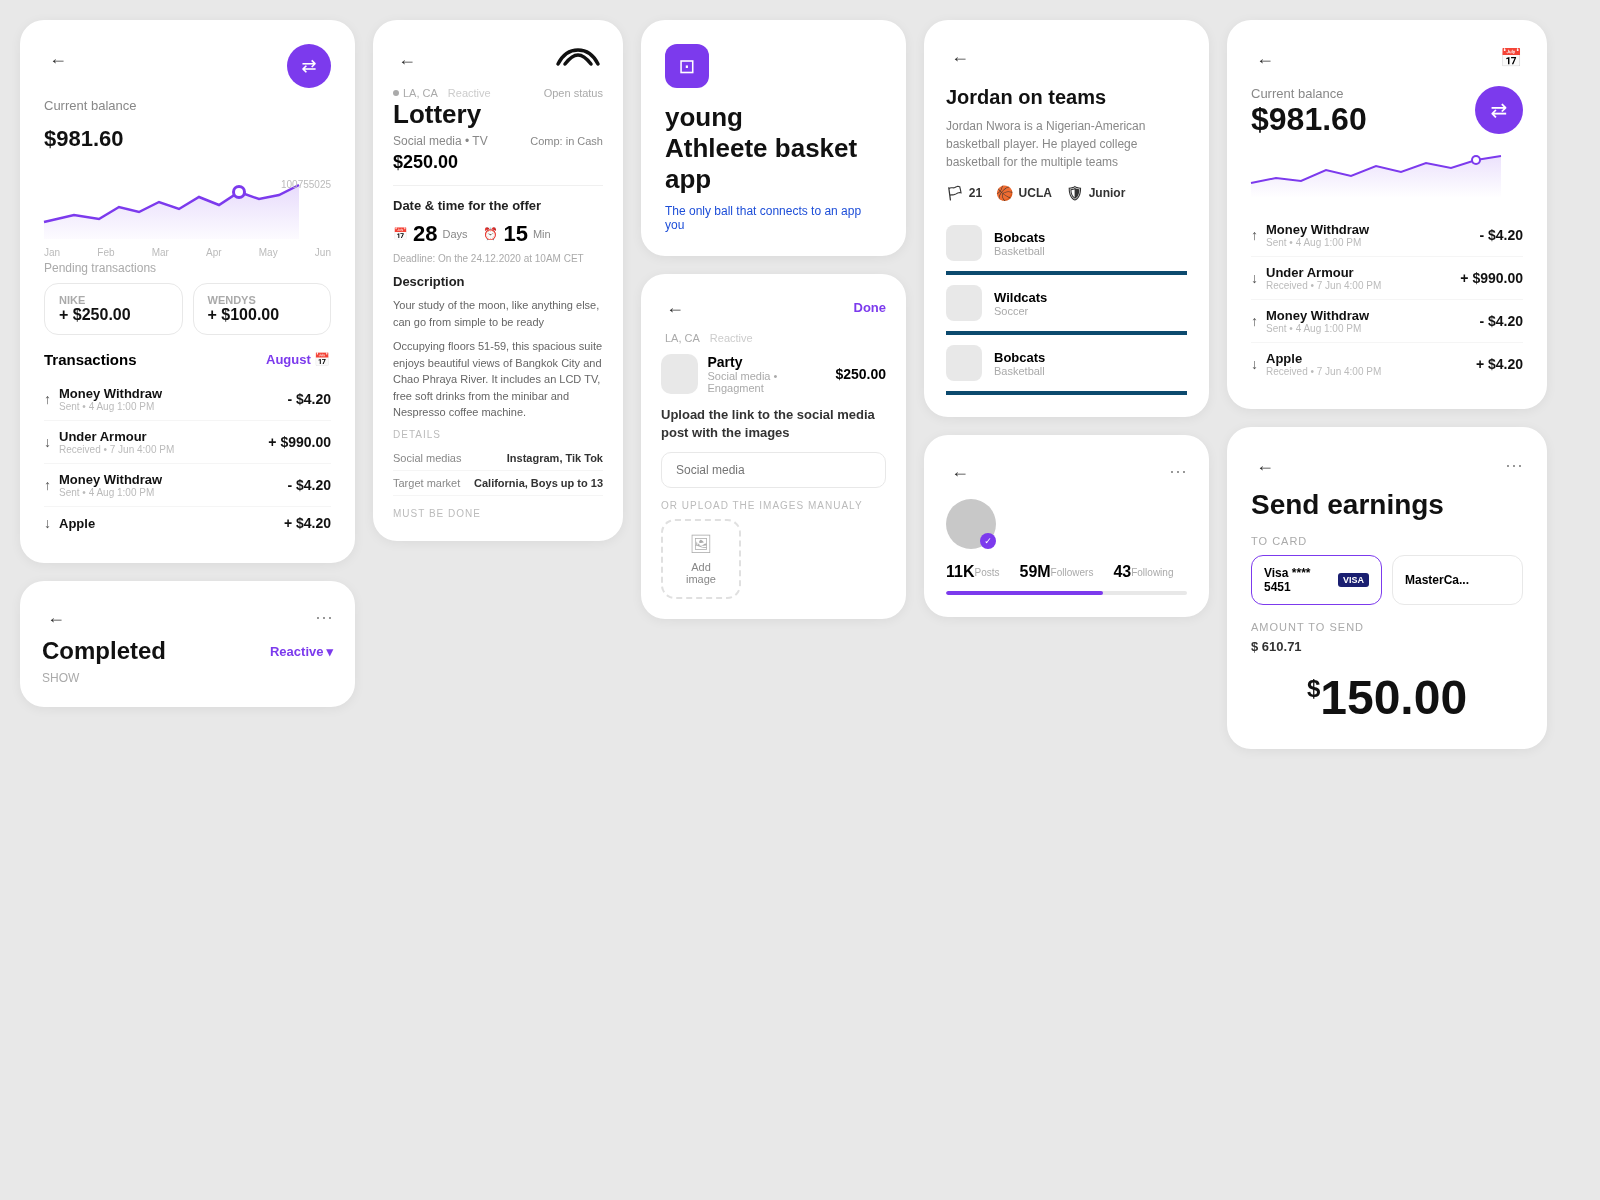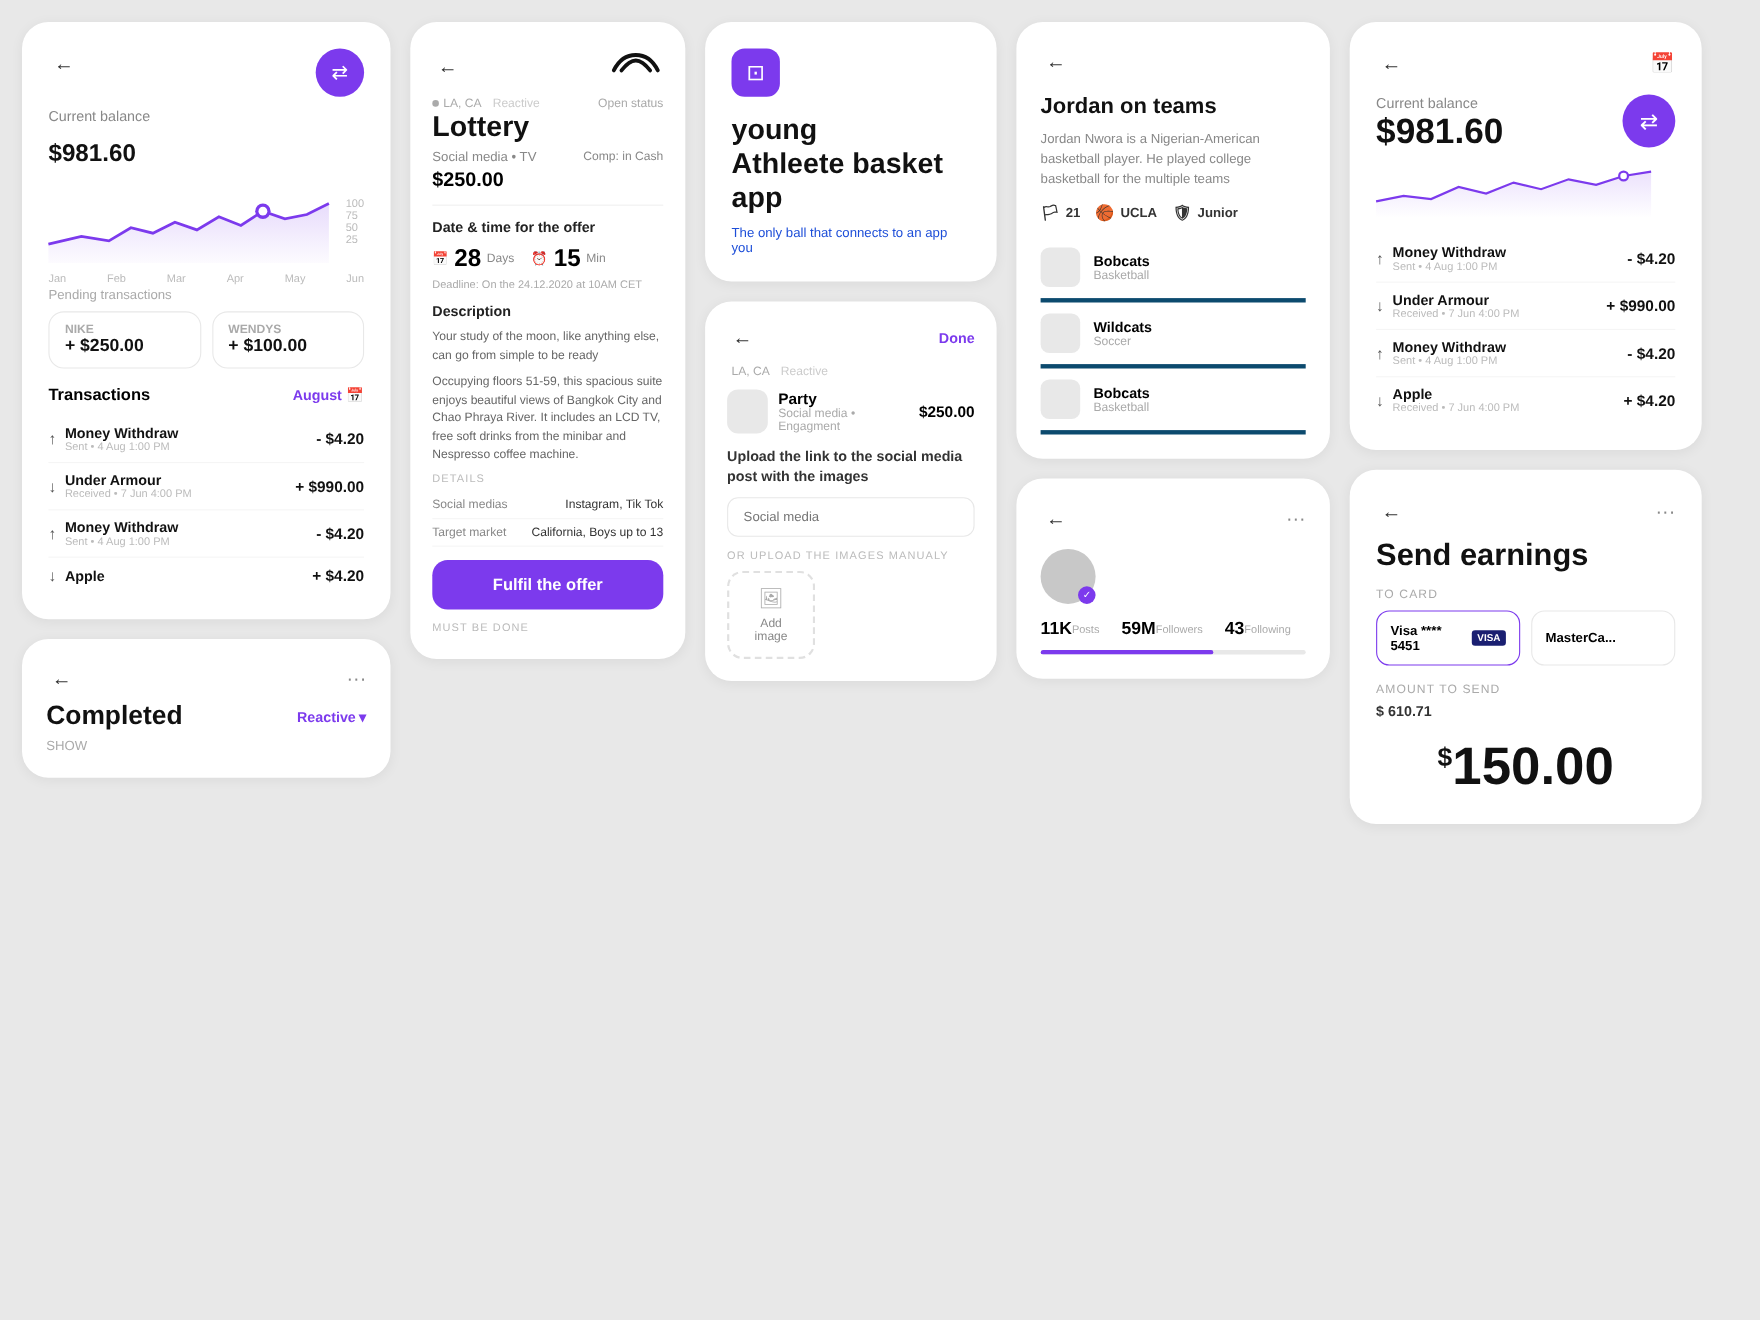--- a/index.html
+++ b/index.html
@@ -58,22 +58,22 @@
     .chart-area {
       margin-top: 12px;
       position: relative;
       height: 80px;
     }
     .chart-labels {
       display: flex; justify-content: space-between;
       font-size: 10px; color: #bbb; margin-top: 4px;
     }
     .chart-right-labels {
-      position: absolute; right: 0; top: 0;
-      display: flex; flex-direction: column; justify-content: center;
+      position: absolute; right: 0; top: 12px;
+      display: flex; flex-direction: row; justify-content: center;
       height: 70px; font-size: 10px; color: #bbb;
     }
     .pending-label { font-size: 12px; color: #aaa; margin-top: 14px; margin-bottom: 8px; }
     .pending-row { display: flex; gap: 10px; }
     .pending-item {
       flex: 1; border: 1.5px solid #e8e8e8; border-radius: 14px;
       padding: 10px 14px;
     }
     .pending-item .brand { font-size: 11px; color: #aaa; font-weight: 600; }
     .pending-item .amount { font-size: 16px; font-weight: 700; color: #111; }
@@ -110,21 +110,21 @@
     .date-row { display: flex; align-items: center; gap: 16px; margin-bottom: 6px; }
     .date-item { display: flex; align-items: center; gap: 5px; font-size: 12px; }
     .date-num { font-size: 22px; font-weight: 800; }
     .date-unit { font-size: 11px; color: #888; }
     .deadline { font-size: 10px; color: #aaa; }
     .desc-section { margin-top: 10px; }
     .desc-text { font-size: 11px; color: #666; line-height: 1.5; margin-bottom: 8px; }
     .details-label { font-size: 10px; color: #bbb; letter-spacing: 1px; text-transform: uppercase; margin-top: 8px; margin-bottom: 6px; }
     .detail-row { display: flex; justify-content: space-between; align-items: center; padding: 6px 0; border-bottom: 1px solid #f5f5f5; }
     .detail-key { font-size: 11px; color: #888; }
-    .detail-val { font-size: 11px; color: #333; font-weight: 400; }
+    .detail-val { font-size: 11px; color: #333; font-weight: 700; }
     .fulfill-btn {
       width: 100%; background: #7c3aed; color: #fff;
       border: none; border-radius: 14px; padding: 14px;
       font-size: 15px; font-weight: 700; cursor: pointer; margin-top: 12px;
     }
     .must-done { font-size: 10px; color: #bbb; letter-spacing: 1px; text-transform: uppercase; margin-top: 12px; }
 
     
     .athlete-card { padding: 24px; }
     .app-icon {
@@ -399,21 +399,20 @@
     </div>
     <div class="details-label">DETAILS</div>
     <div class="detail-row">
       <span class="detail-key">Social medias</span>
       <span class="detail-val">Instagram, Tik Tok</span>
     </div>
     <div class="detail-row">
       <span class="detail-key">Target market</span>
       <span class="detail-val">California, Boys up to 13</span>
     </div>
-    <button class="fulfill-btn">Fulfil the offer</button>
     <div class="must-done">MUST BE DONE</div>
   </div>
 
   <div style="grid-column:3; grid-row:1/3; display:flex; flex-direction:column; gap:18px;">
     <div class="card athlete-card">
       <div class="app-icon">⊡</div>
       <div class="app-title">young<br>Athleete basket<br>app</div>
       <div class="app-desc">The only ball that connects to an app you</div>
     </div>
 

